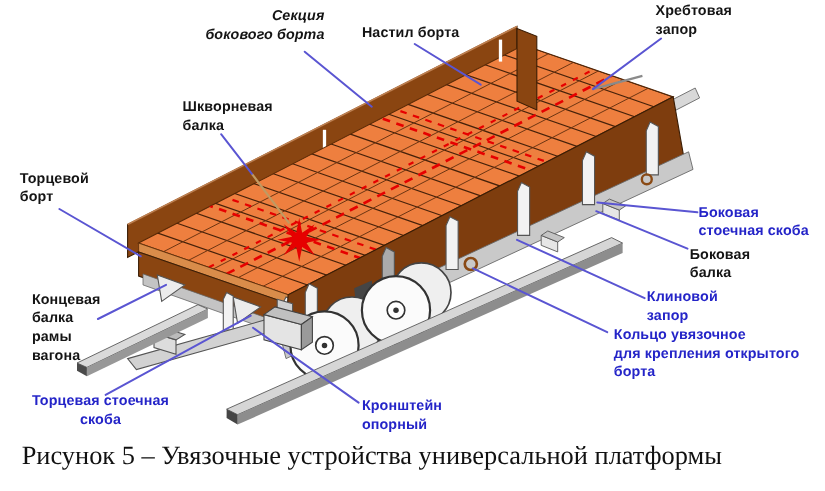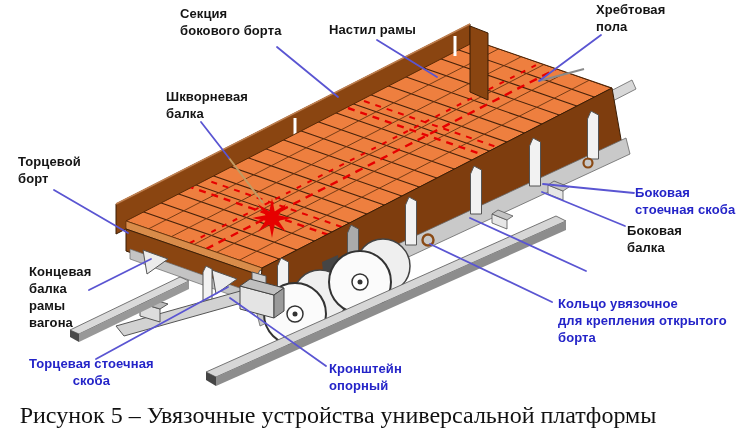--- a/index.html
+++ b/index.html
@@ -6,21 +6,21 @@
   .stage{
     position:relative;width:750px;height:446px;background:#ffffff;
     font-family:"Liberation Sans",sans-serif;overflow:hidden;
   }
   .diagram-svg{position:absolute;left:0;top:0;}
   .lbl{
     position:absolute;font-size:13px;font-weight:bold;line-height:17px;
     white-space:pre-line;color:#141414;letter-spacing:0.1px;
   }
   .lbl.blue{color:#2424c8;}
-  .lbl.center{text-align:left;}
+  .lbl.center{text-align:right;font-style:italic;}
   .caption{
     position:absolute;left:0;top:402px;width:676px;text-align:center;
     font-family:"Liberation Serif",serif;font-size:24px;color:#111111;
   }
 </style>
 </head>
 <body>
 
 <div class="stage">
 
@@ -150,24 +150,24 @@
       <line x1="625" y1="226" x2="542" y2="192"></line>
       <line x1="586" y1="271" x2="470" y2="218"></line>
       <line x1="552" y1="302" x2="430" y2="244"></line>
       <line x1="326" y1="366" x2="230" y2="298"></line>
     </g>
   </svg>
 
   <div class="lbl center" style="left:180px;top:5px;width:115px;">Секция
 бокового борта</div>
 
-  <div class="lbl" style="left:329px;top:21px;">Настил рамы</div>
+  <div class="lbl" style="left:329px;top:21px;">Настил борта</div>
 
   <div class="lbl" style="left:596px;top:1px;">Хребтовая
-пола</div>
+запор</div>
 
   <div class="lbl" style="left:166px;top:88px;">Шкворневая
 балка</div>
 
   <div class="lbl" style="left:18px;top:153px;">Торцевой
 борт</div>
 
   <div class="lbl" style="left:29px;top:253px;margin-top:10px;">Концевая
 балка
 рамы
@@ -175,20 +175,22 @@
 
   <div class="lbl blue" style="left:29px;top:355px;text-align:center;">Торцевая стоечная
 скоба</div>
 
   <div class="lbl blue" style="left:635px;top:184px;">Боковая
 стоечная скоба</div>
 
   <div class="lbl" style="left:627px;top:222px;">Боковая
 балка</div>
 
+  <div class="lbl blue" style="left:588px;top:261px;">Клиновой
+запор</div>
 
   <div class="lbl blue" style="left:558px;top:295px;">Кольцо увязочное
 для крепления открытого
 борта</div>
 
   <div class="lbl blue" style="left:329px;top:360px;">Кронштейн
 опорный</div>
 
   <div class="caption">Рисунок 5 – Увязочные устройства универсальной платформы</div>
 

